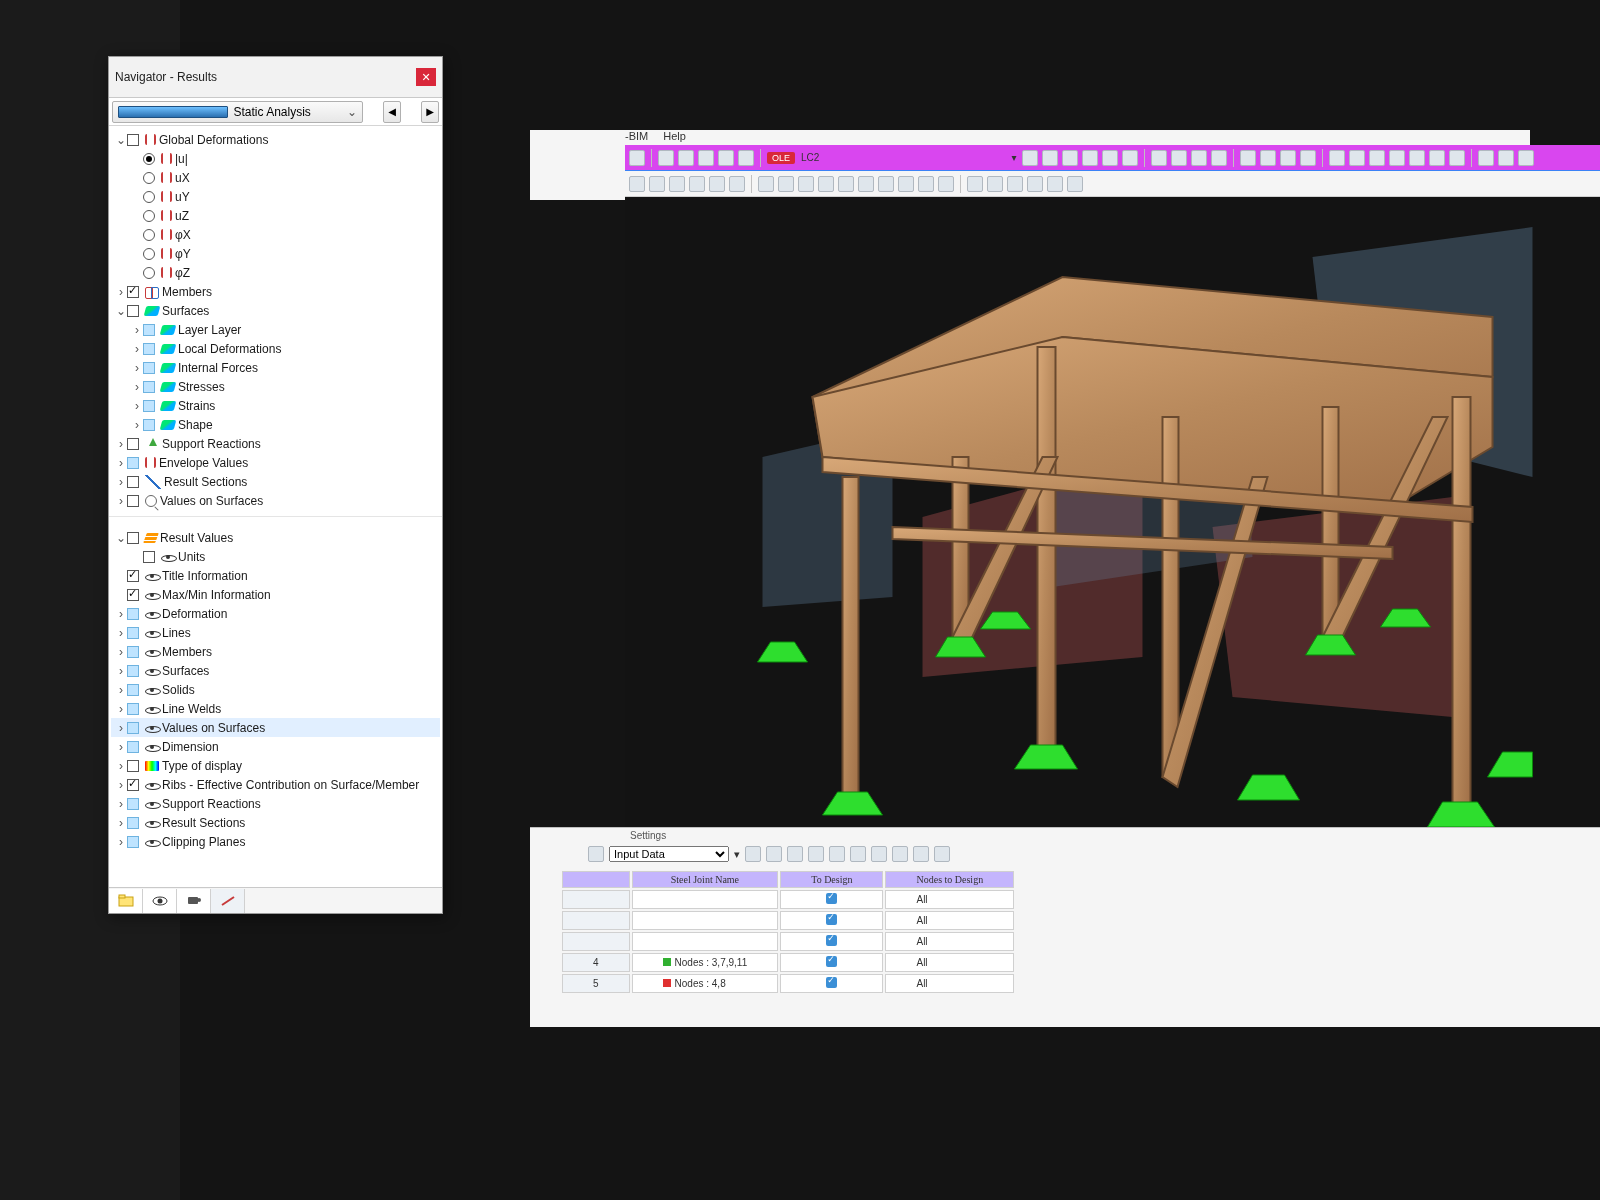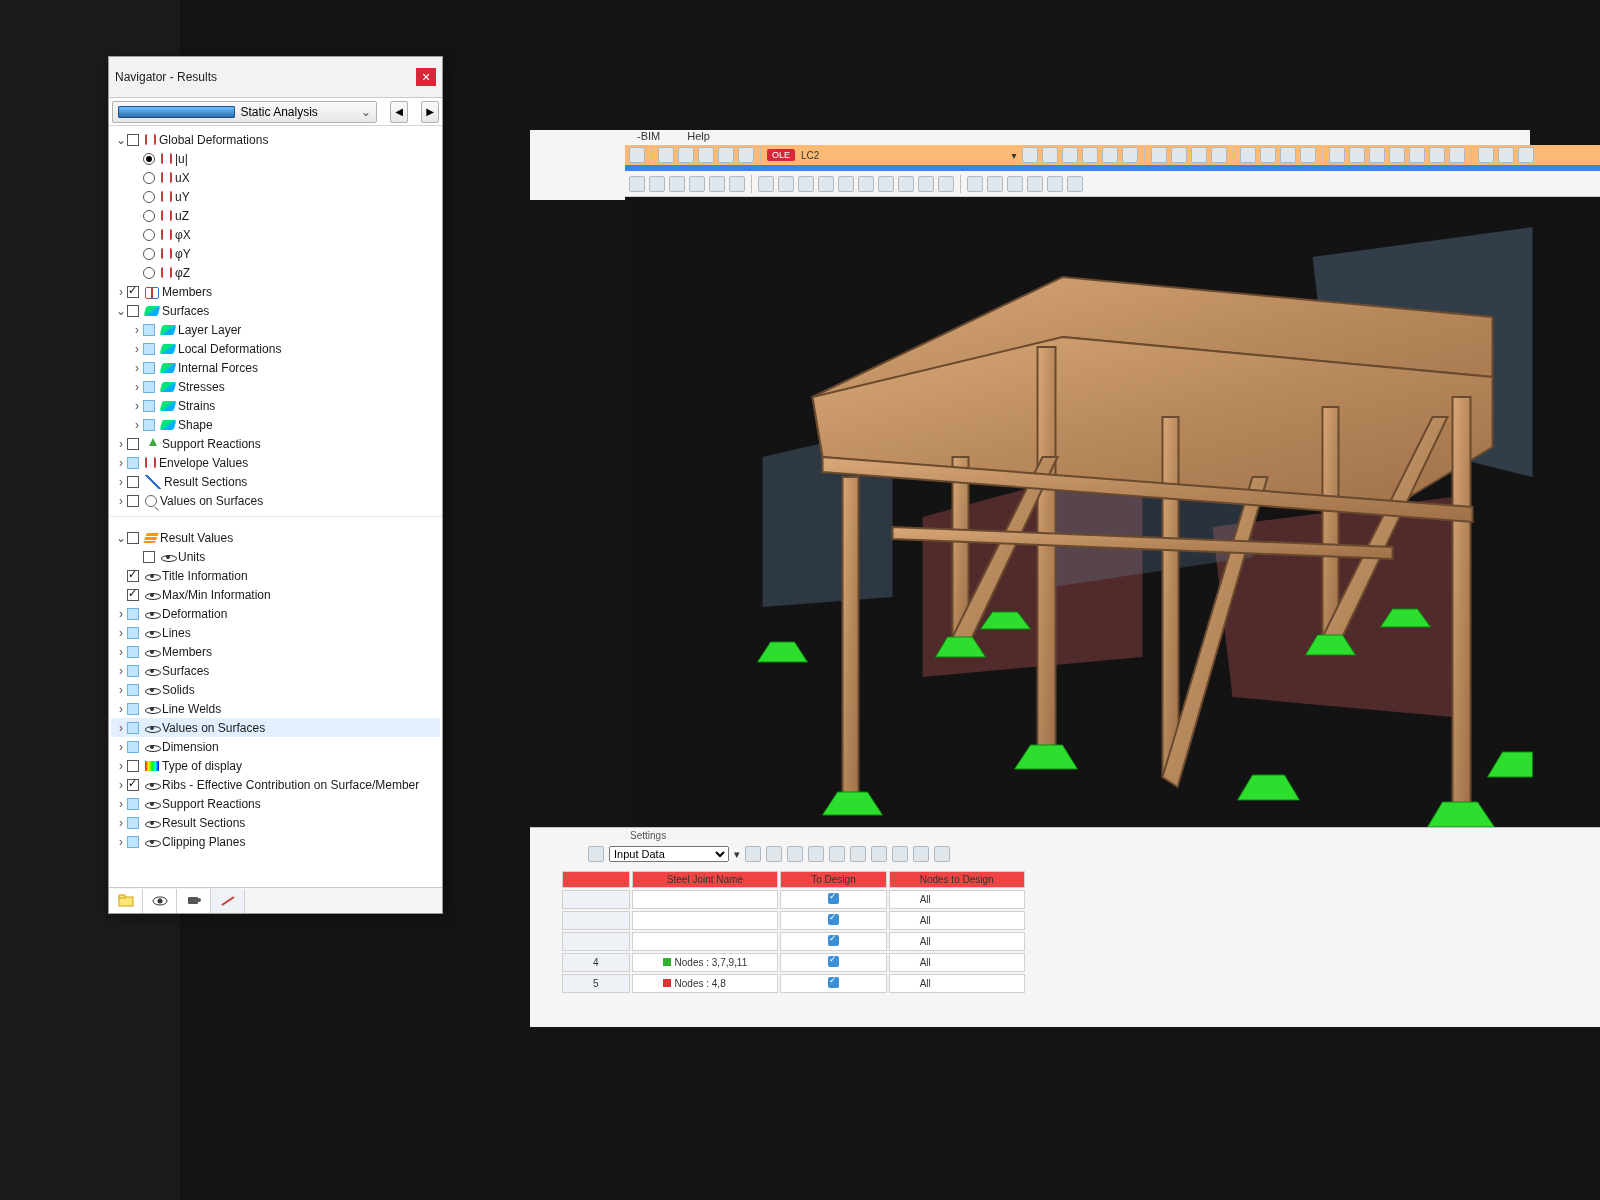--- a/index.html
+++ b/index.html
@@ -1,49 +1,49 @@
 <!DOCTYPE html>
 <html><head>
 <meta charset="utf-8">
 <style>
 * { box-sizing: border-box; margin: 0; padding: 0; }
 body { font-family: "Segoe UI", Tahoma, sans-serif; font-size: 12px; background: #1b1b1b; width: 1600px; height: 1200px; overflow: hidden; position: relative; }
 
 
 .bg-app { position: absolute; left: 180px; top: 0; right: 0; bottom: 0; background: #141414; }
 .bg-menubar { position: absolute; left: 445px; top: 130px; height: 16px; color: #333; font-size: 11px; }
-.bg-menubar span { margin-right: 12px; margin-left: 12px; }
-.bg-toolbar { position: absolute; left: 445px; top: 145px; right: 0; height: 26px; background: #fdba74; border-bottom: 6px solid #3b82f6; display: flex; align-items: center; gap: 4px; padding: 0 4px; }
+.bg-menubar span { margin-right: 12px; }
+.bg-toolbar { position: absolute; left: 445px; top: 145px; right: 0; height: 26px; background: #d946ef; border-bottom: 1px solid #3b82f6; display: flex; align-items: center; gap: 4px; padding: 0 4px; }
 .bg-toolbar2 { position: absolute; left: 445px; top: 171px; right: 0; height: 26px; background: #f5f5f5; border-bottom: 1px solid #d0d0d0; display: flex; align-items: center; gap: 4px; padding: 0 4px; }
 .bg-white-strip { position: absolute; left: 350px; top: 130px; width: 1000px; height: 70px; background: #f5f5f5; }
 .tb-ico { width: 16px; height: 16px; background: #dfe6ec; border: 1px solid #b0b8c0; border-radius: 2px; flex: 0 0 auto; }
 .tb-sep { width: 1px; height: 18px; background: #c0c0c0; margin: 0 2px; }
 .tb-red { background: #d9273a; color: #fff; font-size: 9px; padding: 1px 5px; border-radius: 2px; }
 .tb-txt { font-size: 10px; color: #333; padding: 0 2px; }
 
 .viewport-3d { position: absolute; left: 445px; top: 197px; right: 0; height: 630px; background: #131313; overflow: hidden; }
 .viewport-3d svg { width: 100%; height: 100%; }
 
 
 .bottom-panel { position: absolute; left: 350px; right: 0; top: 827px; height: 200px; background: #f5f5f5; border-top: 1px solid #c0c0c0; font-size: 11px; color: #333; }
 .bottom-title { padding: 3px 8px; background: #fff; border-bottom: 1px solid #d0d0d0; font-size: 11px; }
 .bottom-toolbar { padding: 3px 58px; display: flex; align-items: center; gap: 5px; }
 .bottom-toolbar select { font-size: 11px; min-width: 120px; }
 .bottom-table { margin-left: 30px; margin-top: 4px; }
 .bottom-table th, .bottom-table td { border: 1px solid #d0d0d0; padding: 2px 30px; background: #fff; font-weight: normal; font-size: 10px; text-align: center; }
-.bottom-table th { background: #ef4444; }
+.bottom-table th { background: #c4b5fd; font-family: Liberation Serif, serif; }
 .chk-s { display: inline-block; width: 11px; height: 11px; background: #3b8fd6; border-radius: 2px; position: relative; }
 .chk-s::after { content: "✓"; color: #fff; font-size: 9px; position: absolute; left: 1px; top: -2px; }
 
 
 .navigator { position: absolute; left: 108px; top: 56px; width: 335px; background: #fff; border: 1px solid #9a9a9a; box-shadow: 2px 3px 14px rgba(0,0,0,0.45); display: flex; flex-direction: column; }
 .nav-titlebar { height: 41px; background: #f2f2f2; border-bottom: 1px solid #c9c9c9; display: flex; align-items: center; padding: 0 6px; position: relative; }
 .nav-title { flex: 1; font-size: 12px; color: #222; }
 .nav-close { width: 20px; height: 18px; background: #d9273a; color: #fff; display: flex; align-items: center; justify-content: center; font-size: 11px; cursor: pointer; }
-.nav-dropdown { height: 28px; display: flex; align-items: center; border-bottom: 1px solid #d5d5d5; padding: 0 3px; gap: 13px; }
+.nav-dropdown { height: 28px; display: flex; align-items: center; border-bottom: 1px solid #d5d5d5; padding: 0 3px; gap: 20px; }
 .nav-dd-btn { flex: 1; height: 22px; background: linear-gradient(#fafafa,#e7e7e7); border: 1px solid #b0b0b0; border-radius: 2px; display: flex; align-items: center; padding: 0 5px; gap: 5px; cursor: pointer; }
 .nav-dd-btn .ico-monitor { width: 16px; height: 12px; background: linear-gradient(#6ec0ff,#2a6fb0); border: 1px solid #1d4f80; border-radius: 1px; }
 .nav-dd-btn span { flex: 1; font-size: 12px; }
 .nav-dd-btn::after { content:"⌄"; font-size: 12px; color:#555; }
 .nav-arrow { width: 18px; height: 22px; background: linear-gradient(#fafafa,#e7e7e7); border: 1px solid #b0b0b0; border-radius: 2px; display:flex; align-items:center; justify-content:center; font-size: 10px; cursor:pointer; }
 .tree { padding: 4px 2px 6px 2px; overflow-y: auto; max-height: 800px; }
 .tree-row { display: flex; align-items: center; height: 19px; padding-left: 4px; white-space: nowrap; }
 .tree-row.sel { background: #e1efff; }
 .sp { display: inline-block; width: 16px; }
 .exp { width: 12px; height: 12px; display: inline-flex; align-items: center; justify-content: center; cursor: pointer; color: #555; font-size: 12px; }

